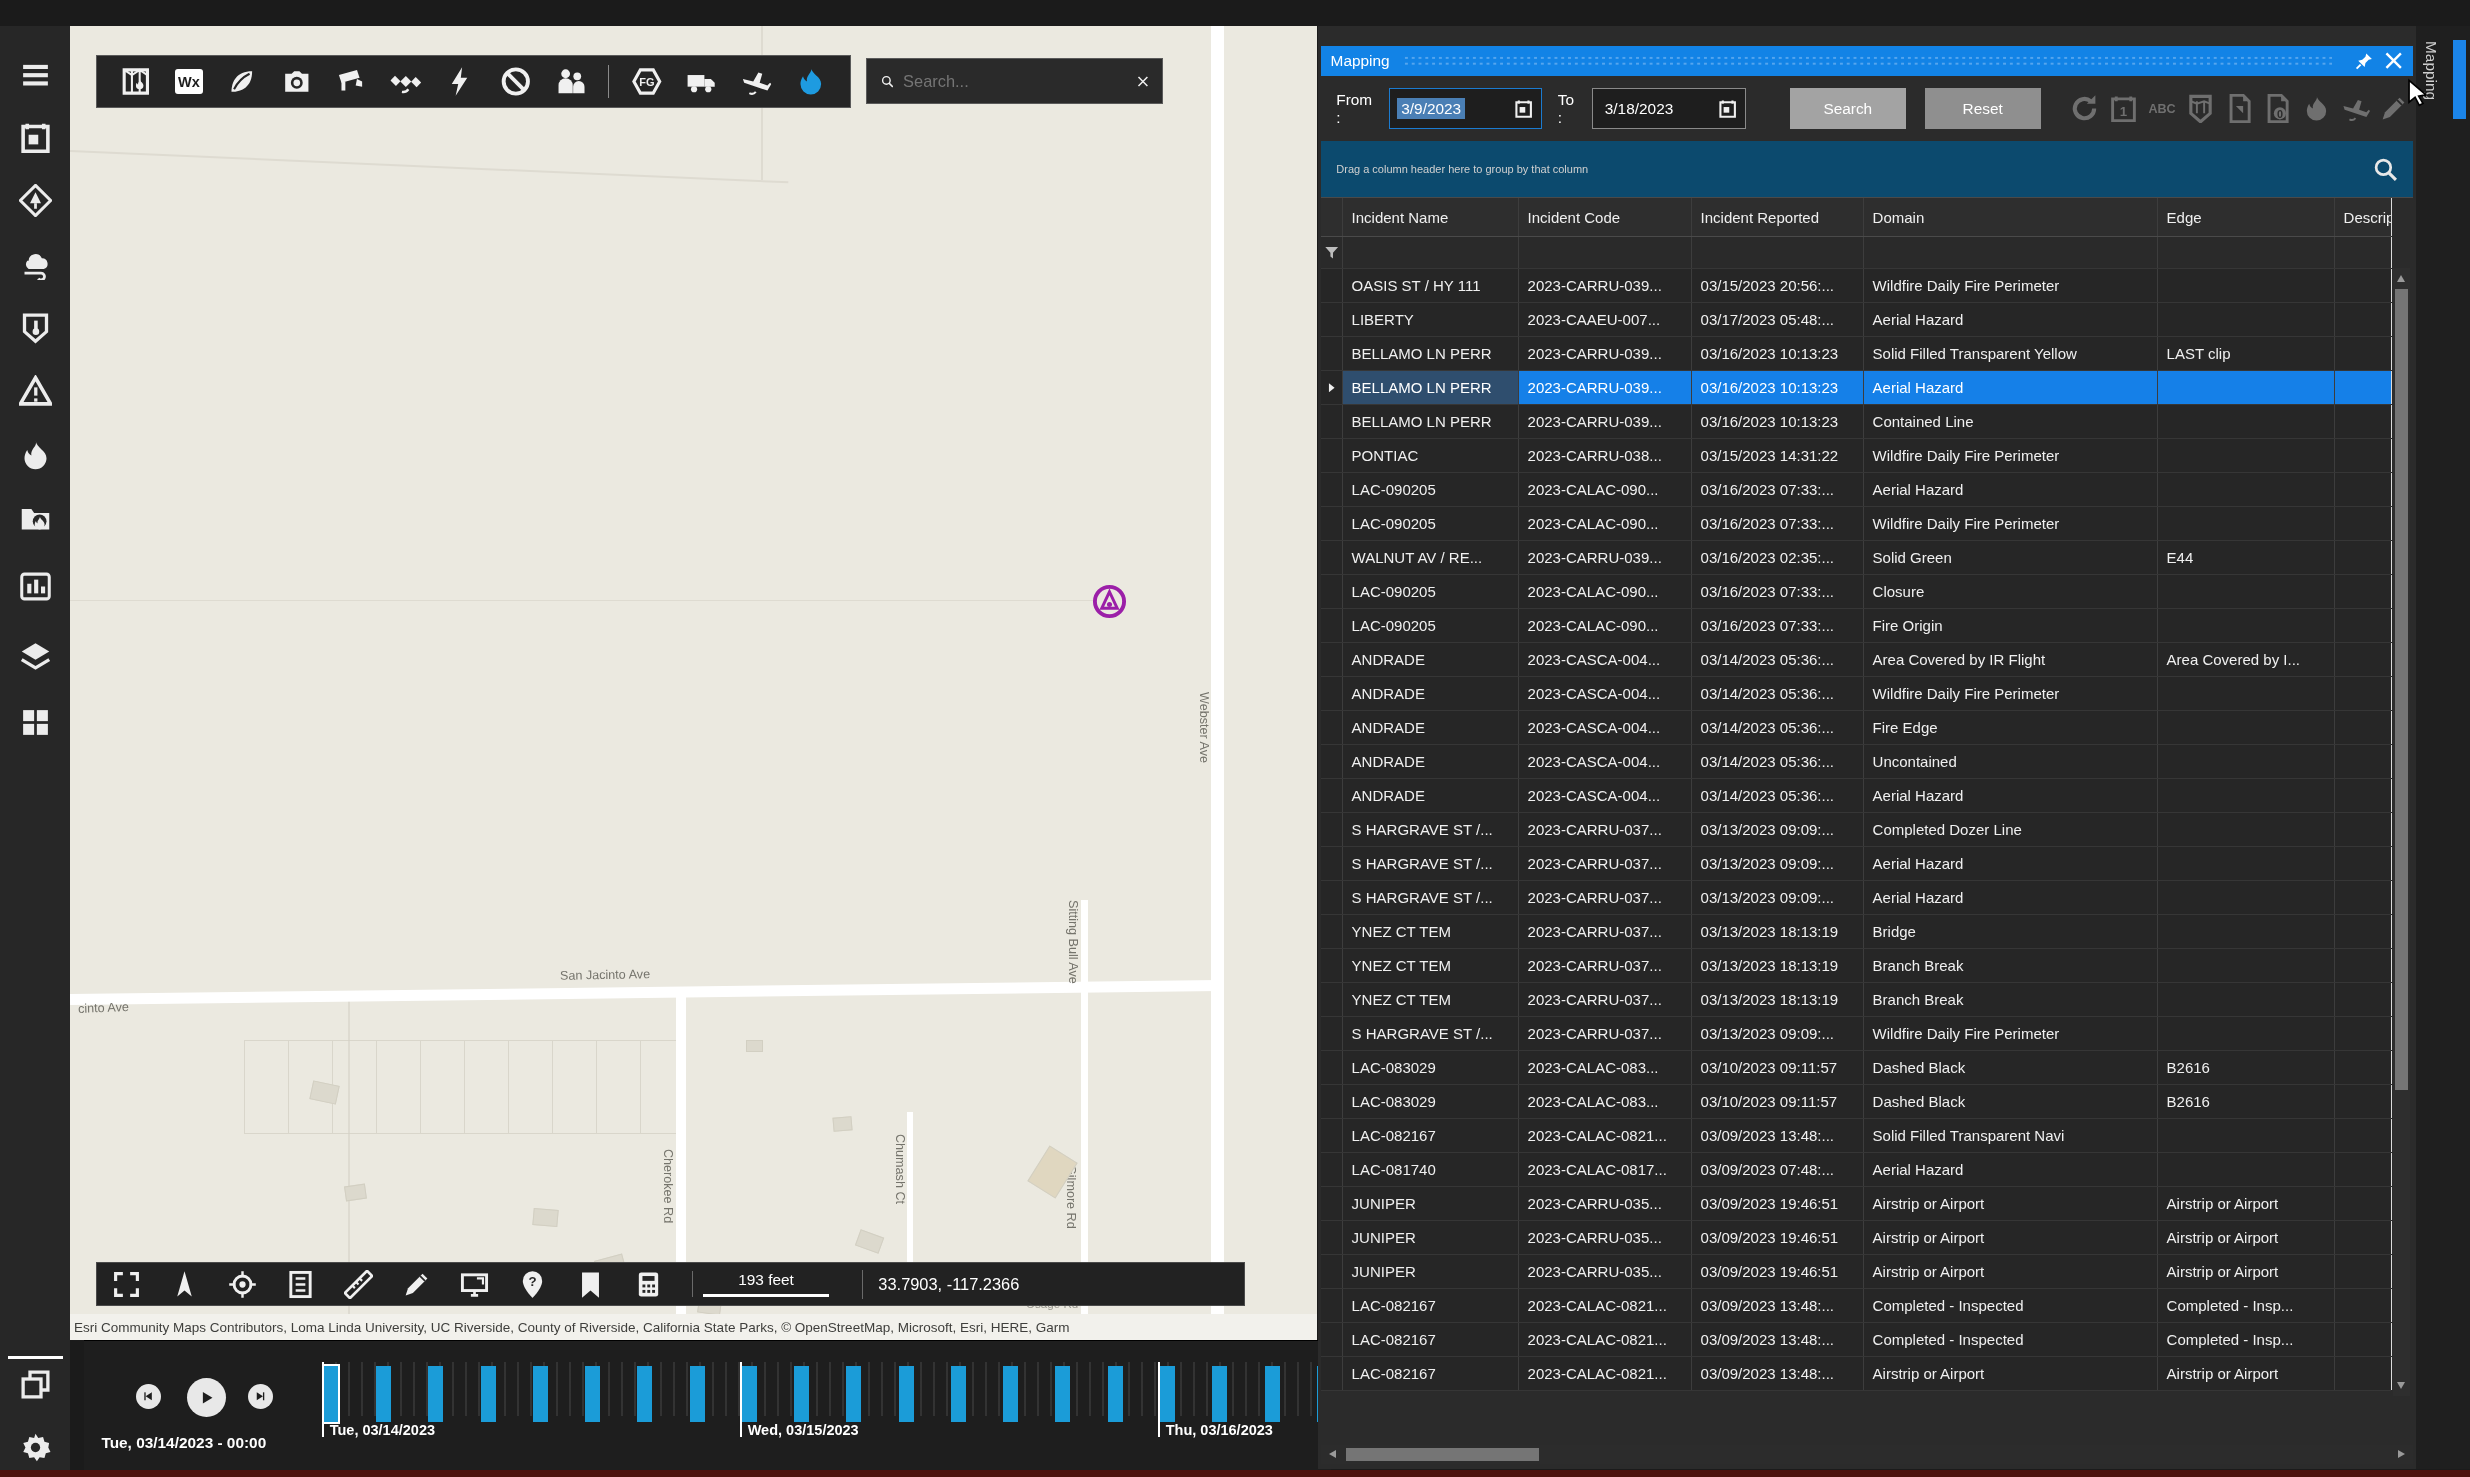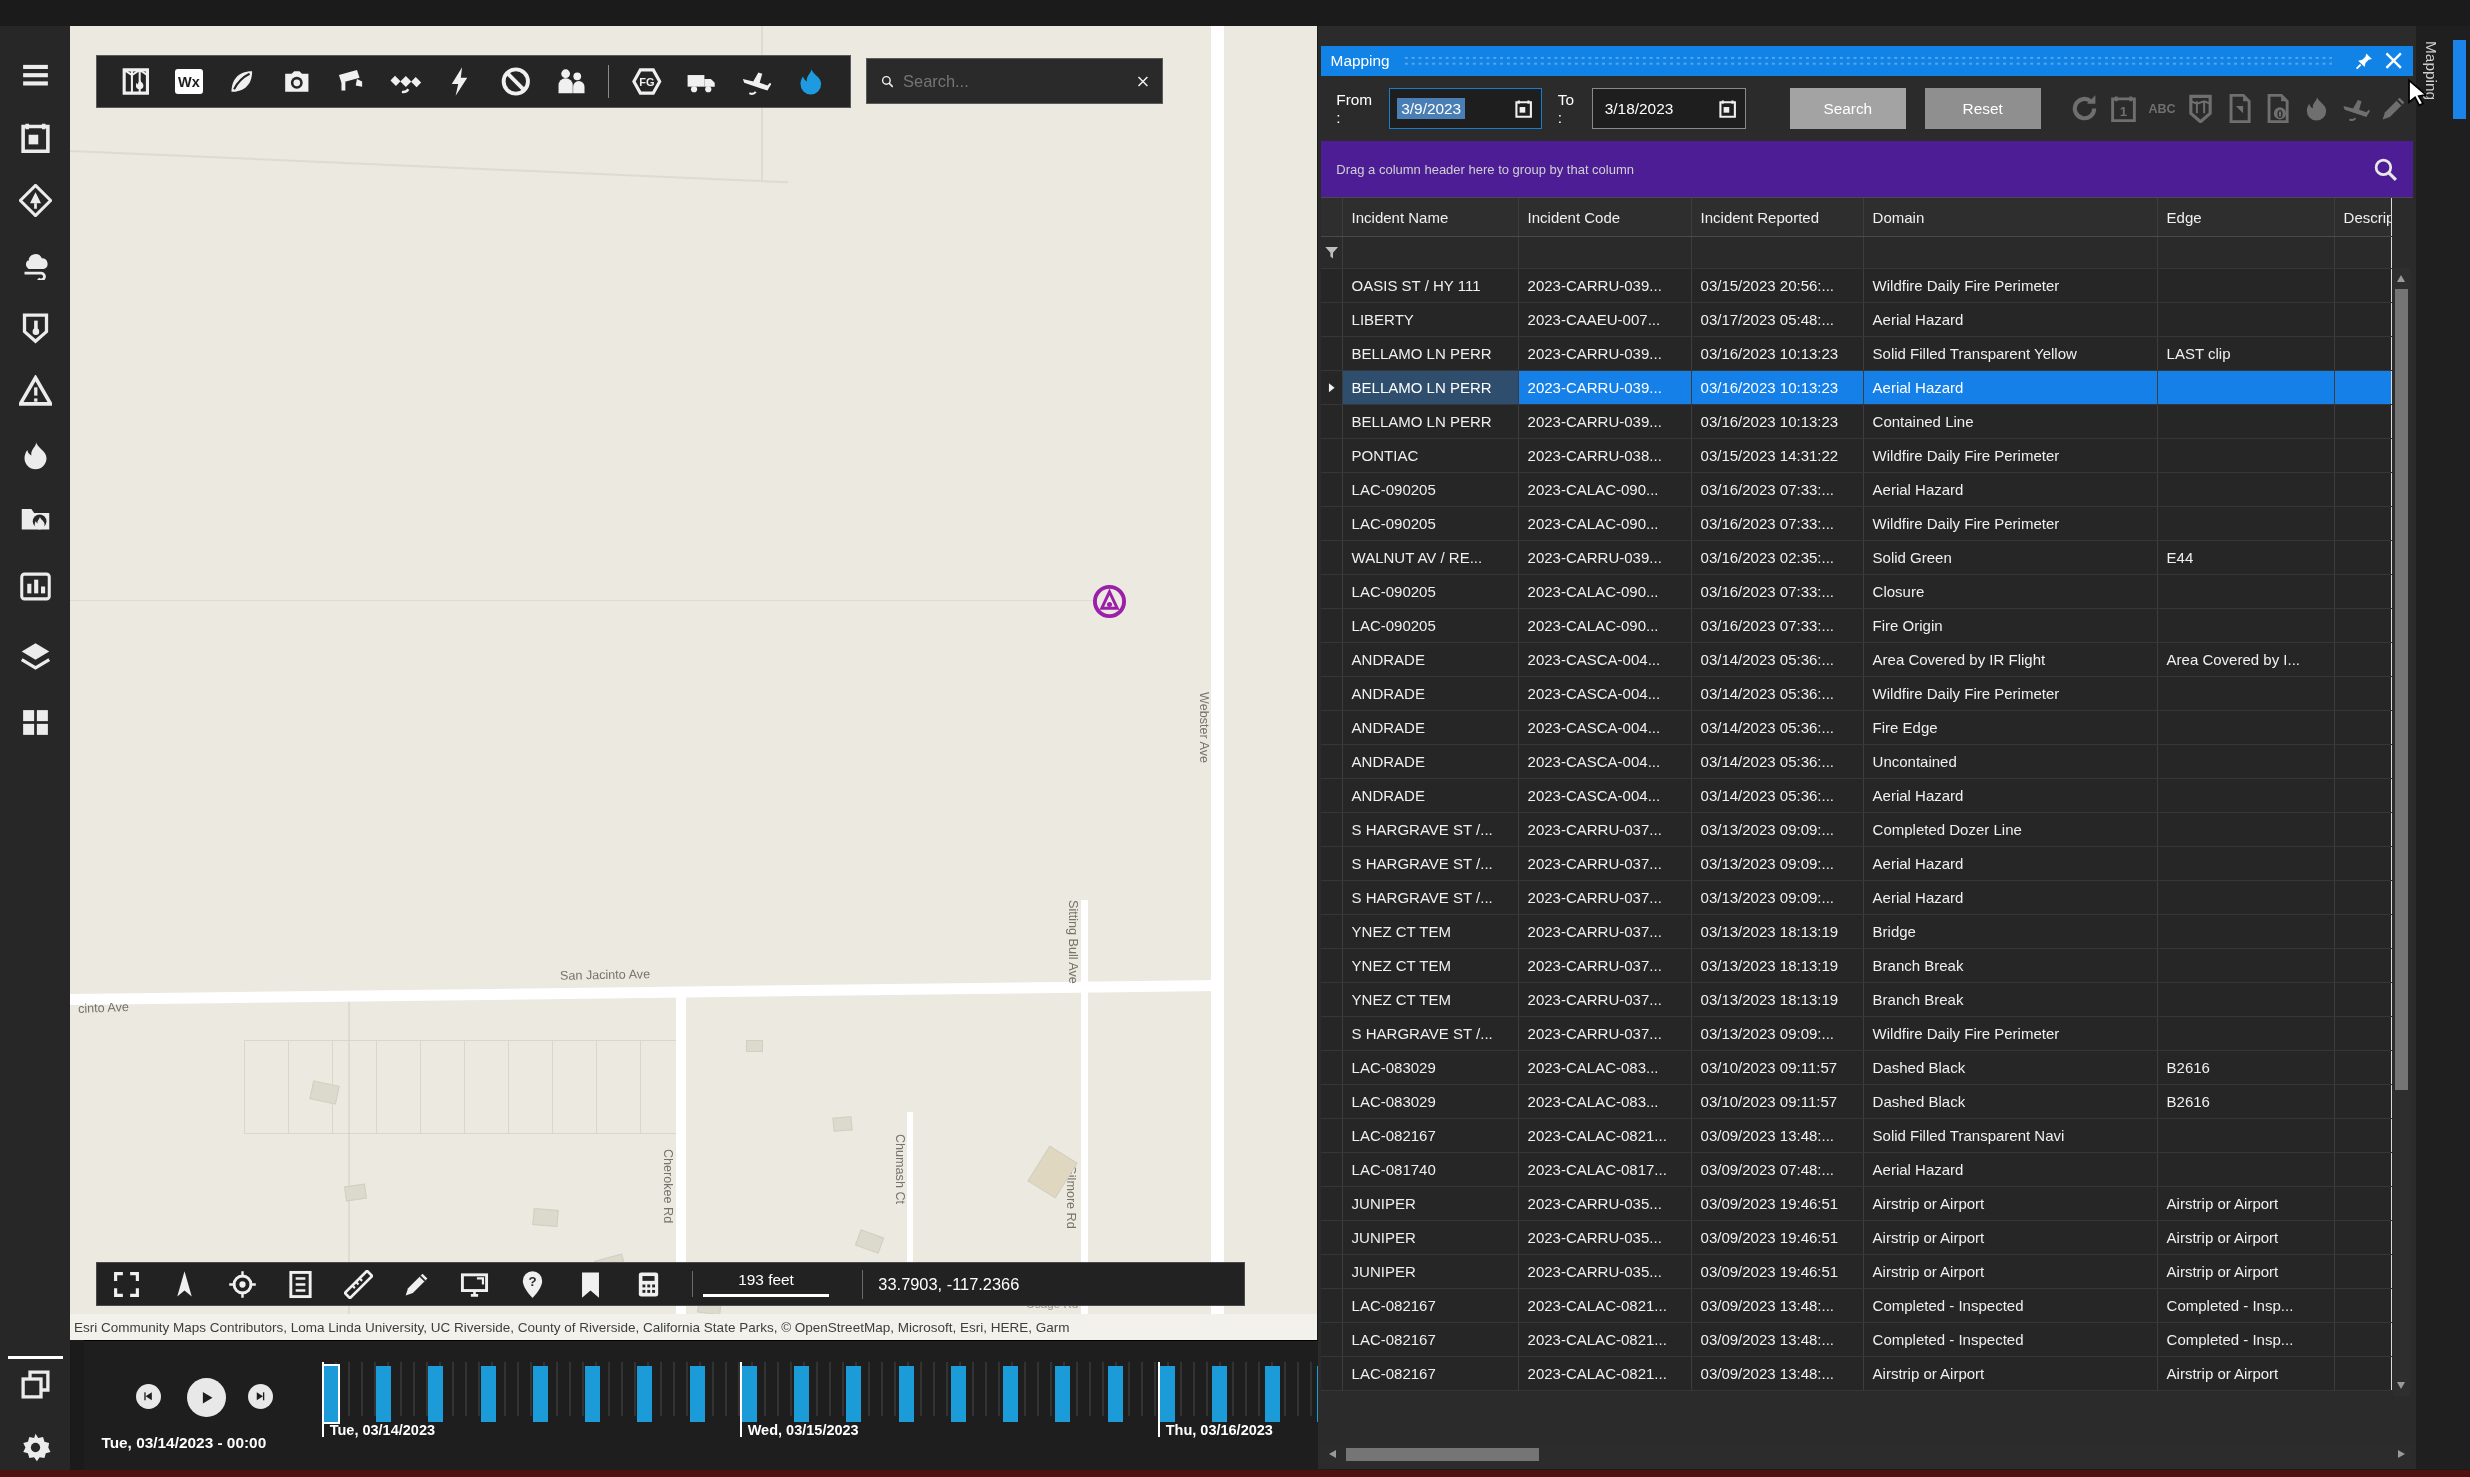--- a/index.html
+++ b/index.html
@@ -98,22 +98,22 @@
   .date-field .val { font-size:15.4px; color:#fff; padding:1.9px 3.9px;text-align:center; }
   .date-field .val.selected { background:#4a7fb5; }
   .date-field .icon-btn { width:19.3px; height:19.3px; margin-left:13.5px; }
   .btn { height:41px; display:flex; align-items:center; justify-content:center; color:#fff; font-size:15.4px; }
   .btn-search { width:126px; background:#a3a3a3; margin-left:44px; }
   .btn-reset { width:126px; background:#8f8f8f; margin-left:19.3px; }
   .panel-tools { display:flex; align-items:center; margin-left:25px; color:#6f6f6f; }
   .panel-tools .icon-btn { width:29px; height:29px; margin:0 4.8px; color:#6f6f6f; }
   .panel-tools .icon-btn.txt { font-size:12.6px; font-weight:bold; letter-spacing:0; }
 
-  .group-bar { position:absolute; left:2.9px; top:115px; width:1092px; height:57px; background:#4c1d95;
-    border-bottom:1.9px solid #4a4a4a; display:flex; align-items:center; color:#d0d0d0; font-size:13px; padding:0 15.4px; }
+  .group-bar { position:absolute; left:2.9px; top:115px; width:1092px; height:57px; background:#0c4a6e;
+    border-bottom:1.9px solid #4a4a4a; display:flex; align-items:center; color:#d0d0d0; font-size:11px; padding:0 15.4px; }
   .group-bar .spacer { flex:1; }
   .group-bar .icon-btn { width:25px; height:25px; color:#e8e8e8; }
 
   .grid { position:absolute; left:2.9px; top:172px; width:1070px; }
   .grid-row { display:flex; height:34px; background:#262626; border-bottom:1px solid #363636; }
   .grid-row.header { height:39px; background:#2e2e2e; border-bottom:1px solid #4a4a4a; }
   .grid-row.filter { height:32px; background:#2a2a2a; }
   .cell { flex:none; padding:0 8.7px; display:flex; align-items:center; font-size:15px; color:#f0f0f0;
     border-right:1px solid #3d3d3d; white-space:nowrap; overflow:hidden; }
   .c0 { width:22px; padding:0; justify-content:center; color:#cfcfcf; }

